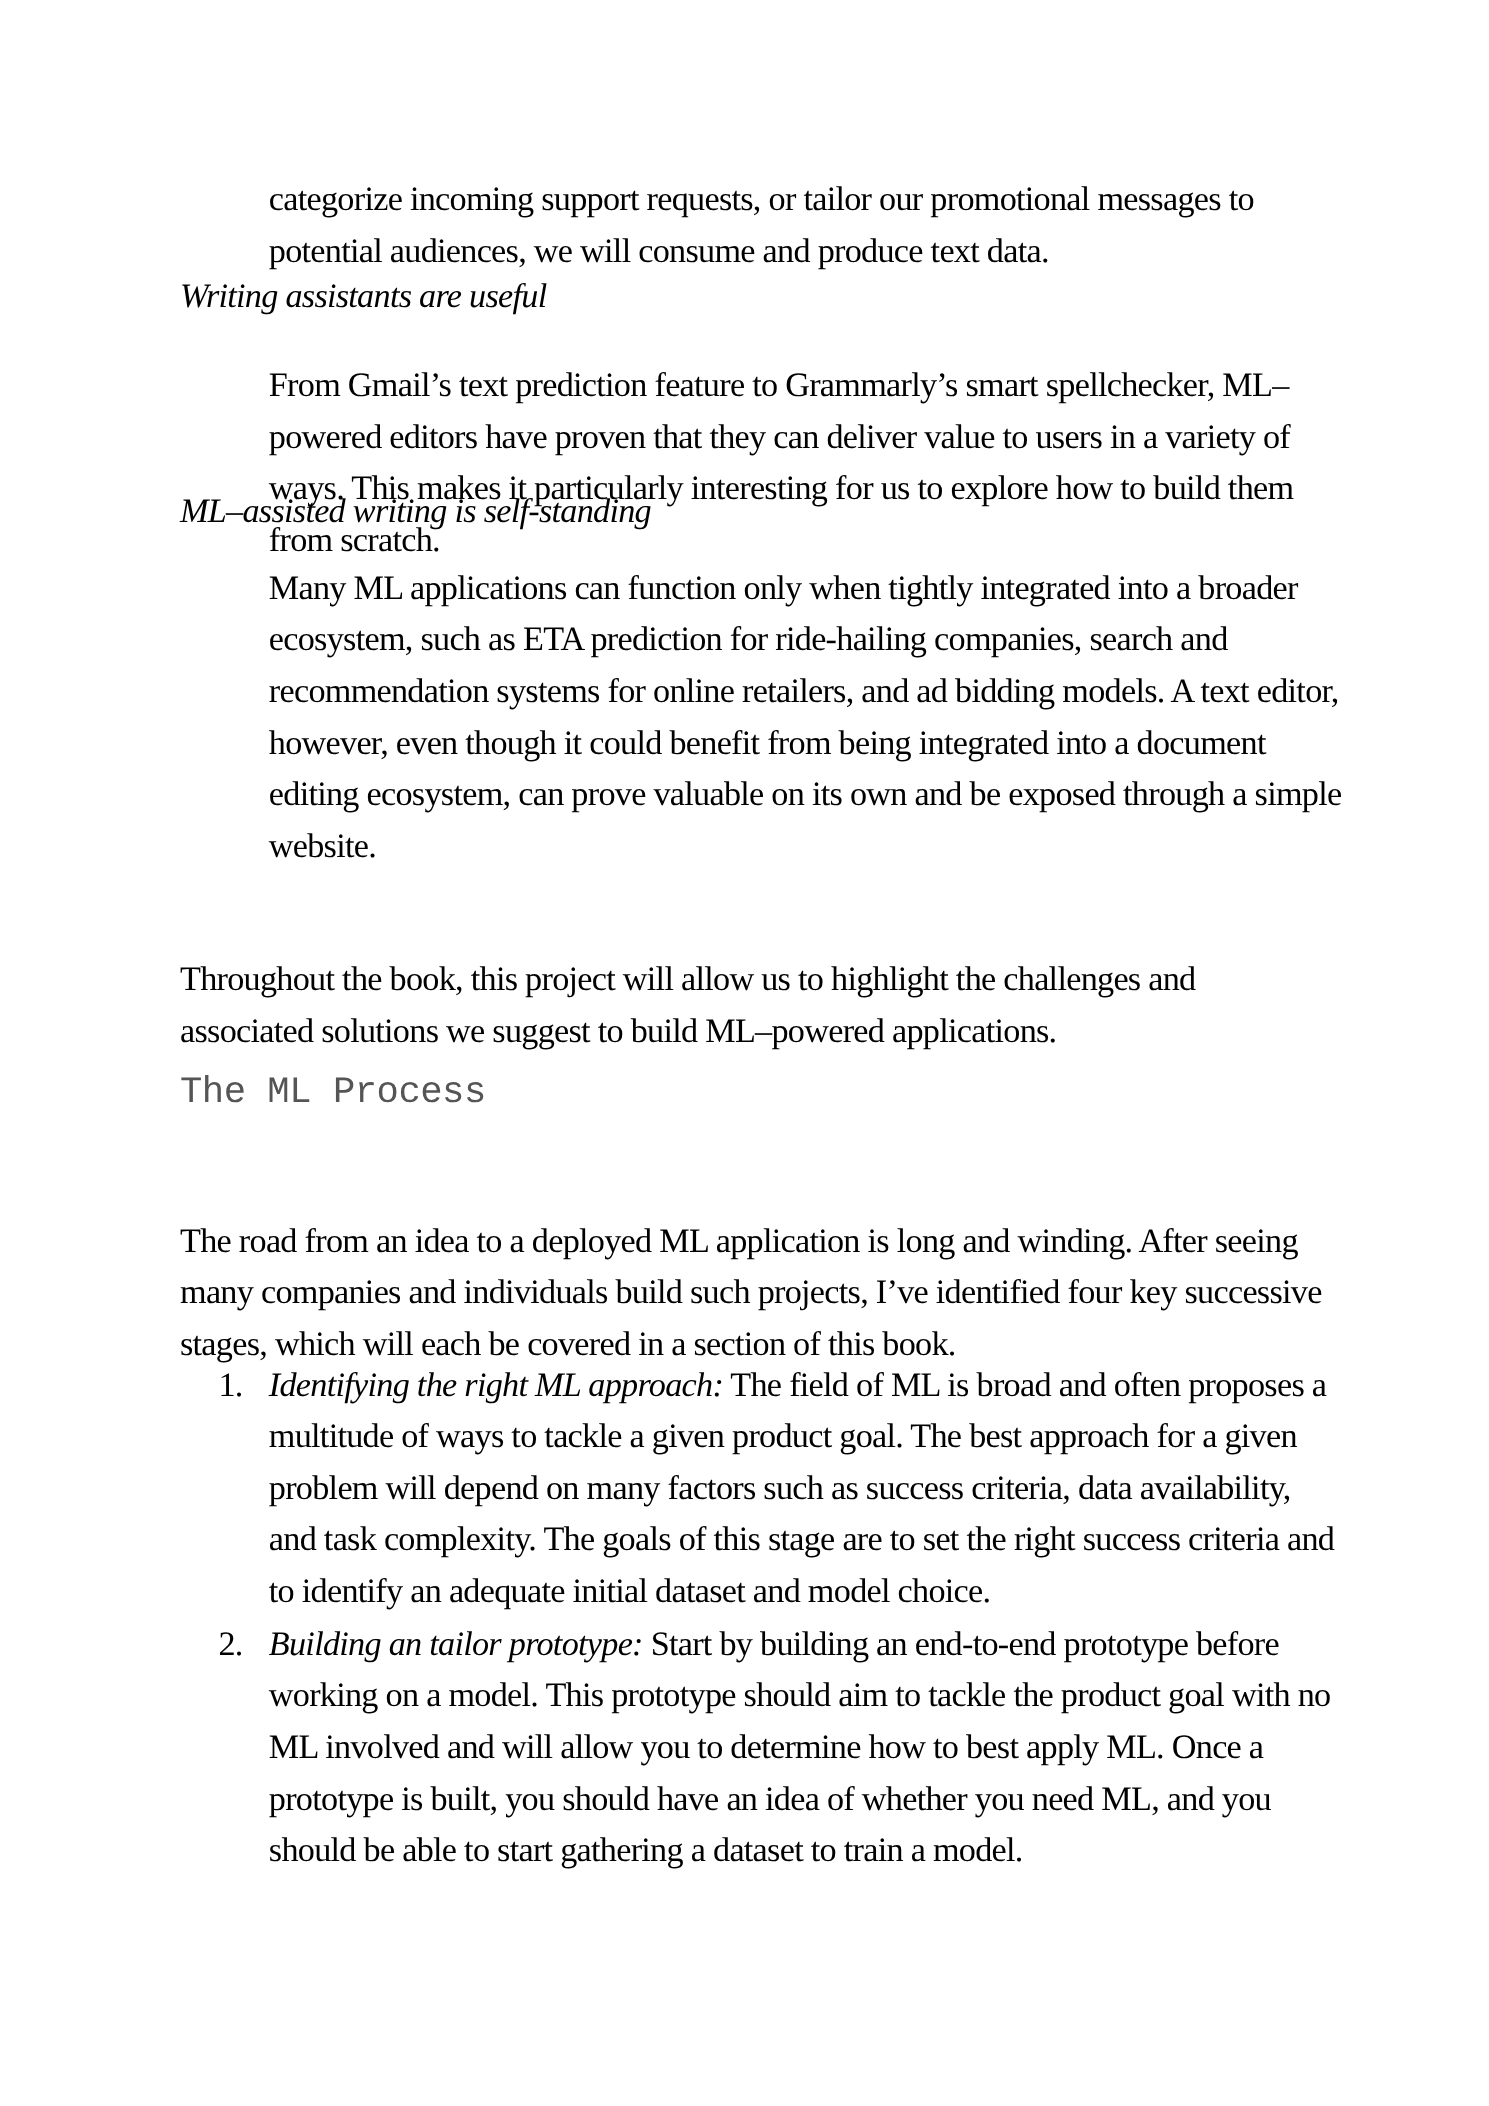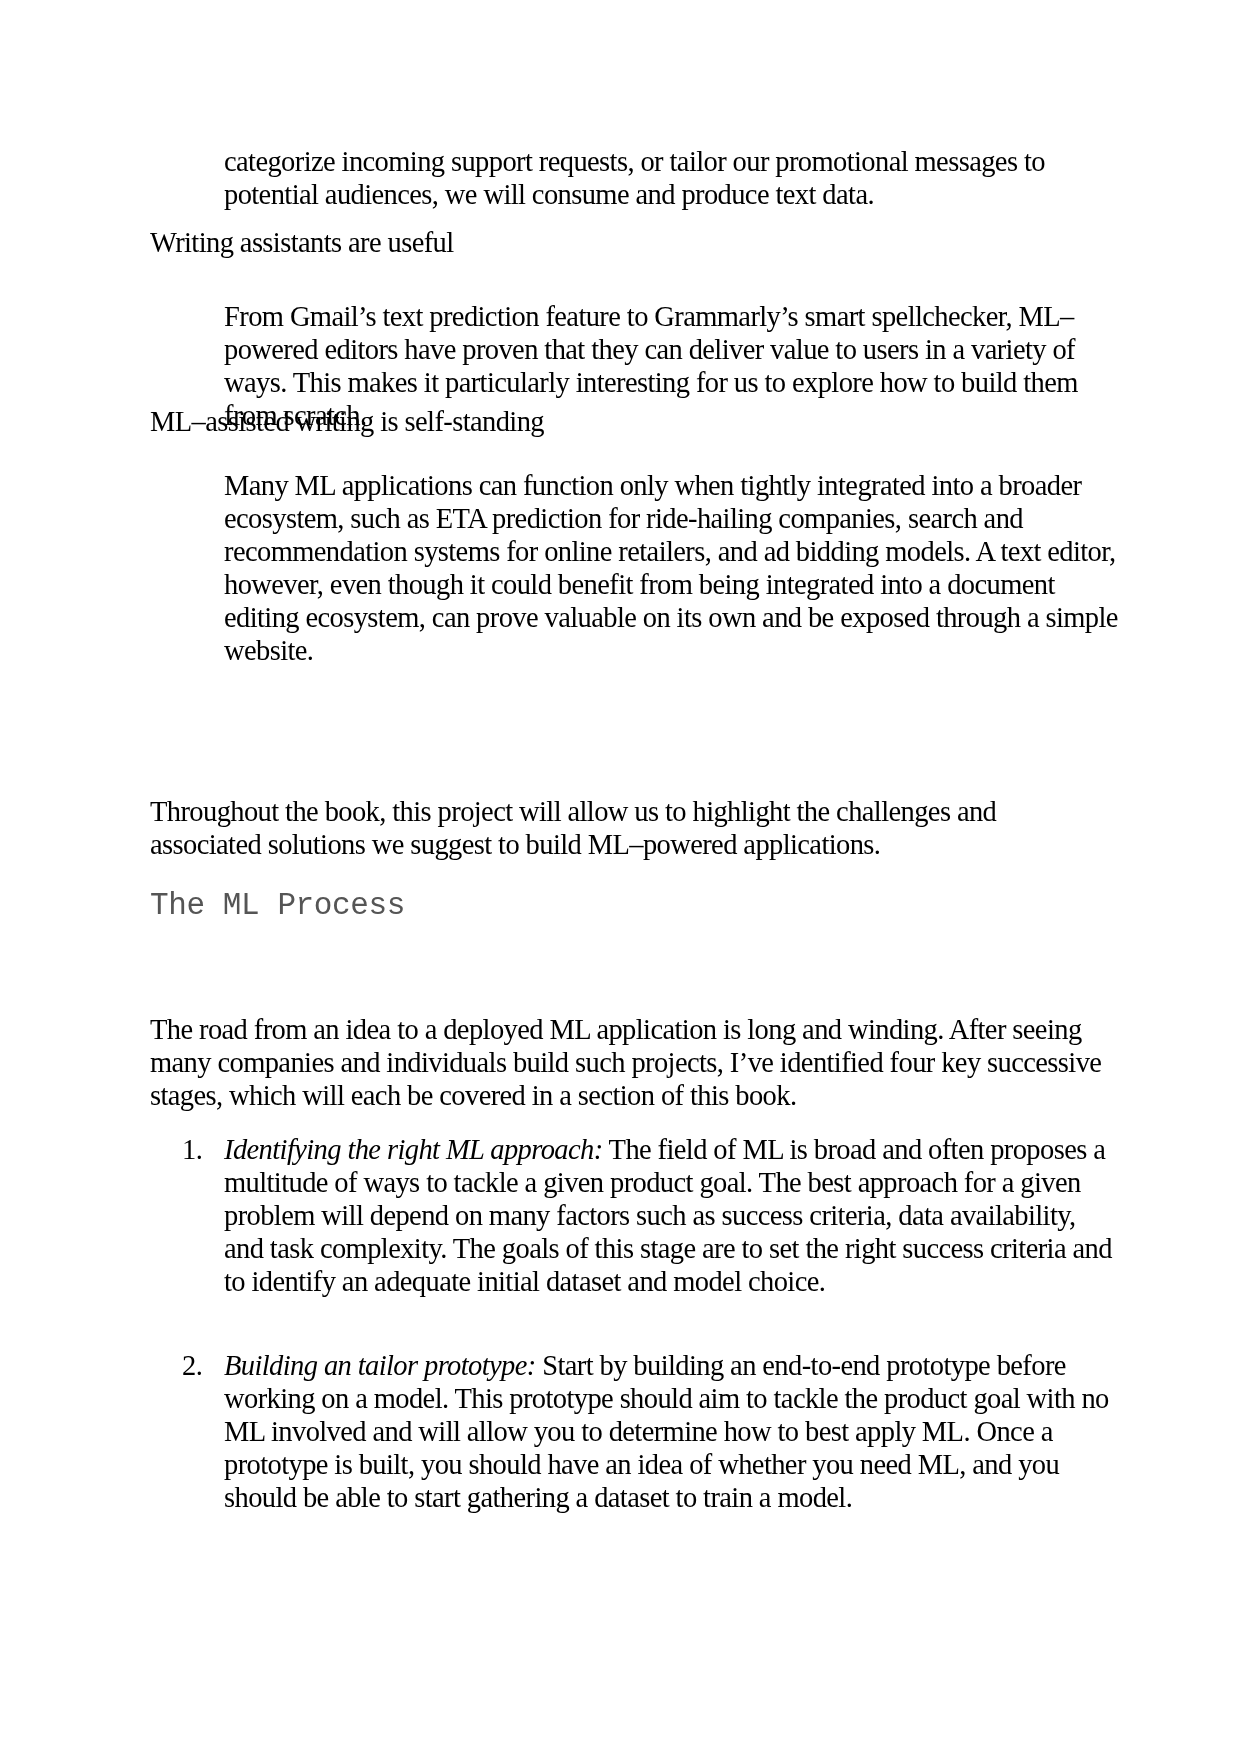--- a/index.html
+++ b/index.html
@@ -1,25 +1,25 @@
 <!DOCTYPE html>
 <html><head>
   <meta charset="utf-8">
   <style>
     html, body { margin: 0; padding: 0; background: #ffffff; }
     body { width: 1241px; height: 1755px; position: relative; overflow: hidden; }
     .page {
       position: absolute; left: 0; top: 0; width: 1241px; height: 1755px;
       font-family: "Liberation Serif", "DejaVu Serif", serif;
-      color: #000; font-size: 28.5px; line-height: 33px;
+      color: #000; font-size: 28.5px; line-height: 43px;
       letter-spacing: -0.6px;
     }
     .blk { position: absolute; left: 150px; width: 960px; margin: 0; }
     .ind { left: 224px; width: 900px; }
-    .term { }
+    .term { font-style: italic; }
     .heading {
       position: absolute; left: 150px; top: 889px; margin: 0;
       font-family: Liberation Mono, monospace;
       font-size: 31px; color: #555555; font-weight: normal; letter-spacing: -0.4px;
     }
     .li { position: absolute; left: 182px; width: 930px; }
     .li .num { position: absolute; left: 0; top: 0; }
     .li .body { margin-left: 42px; display: block; }
     .li em { }
   </style>

